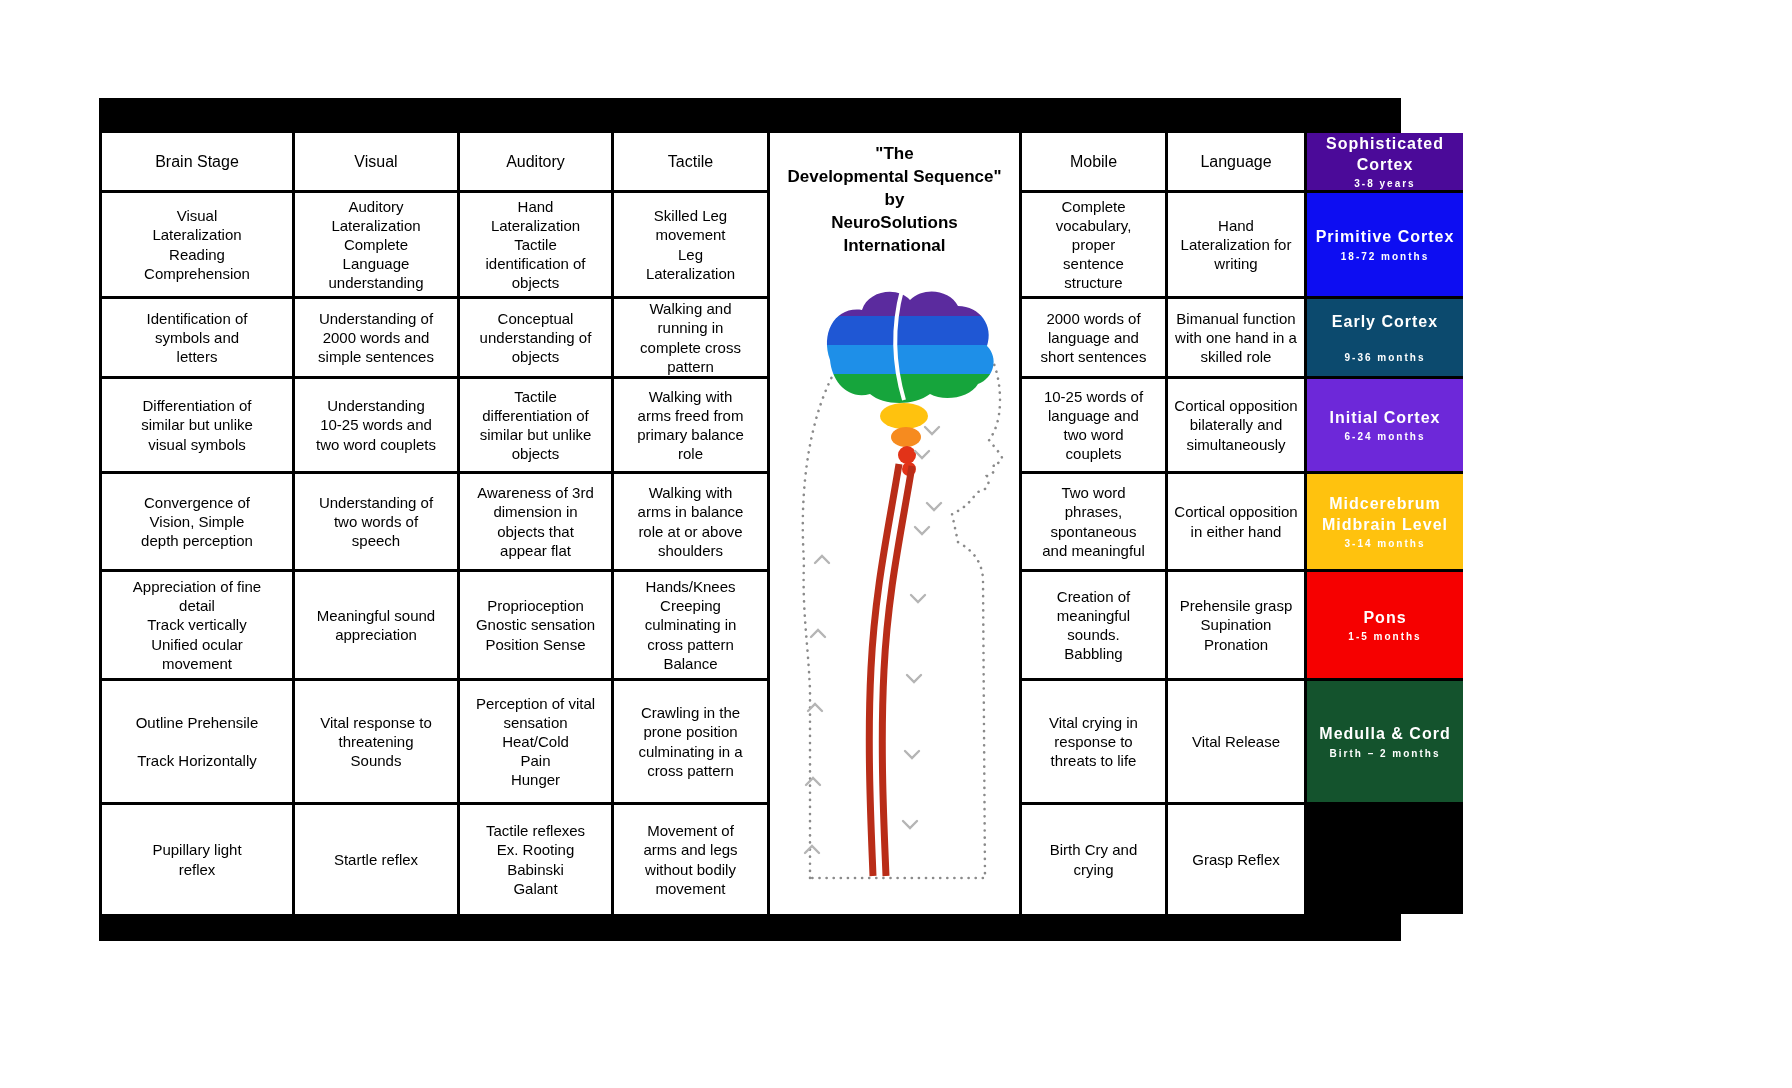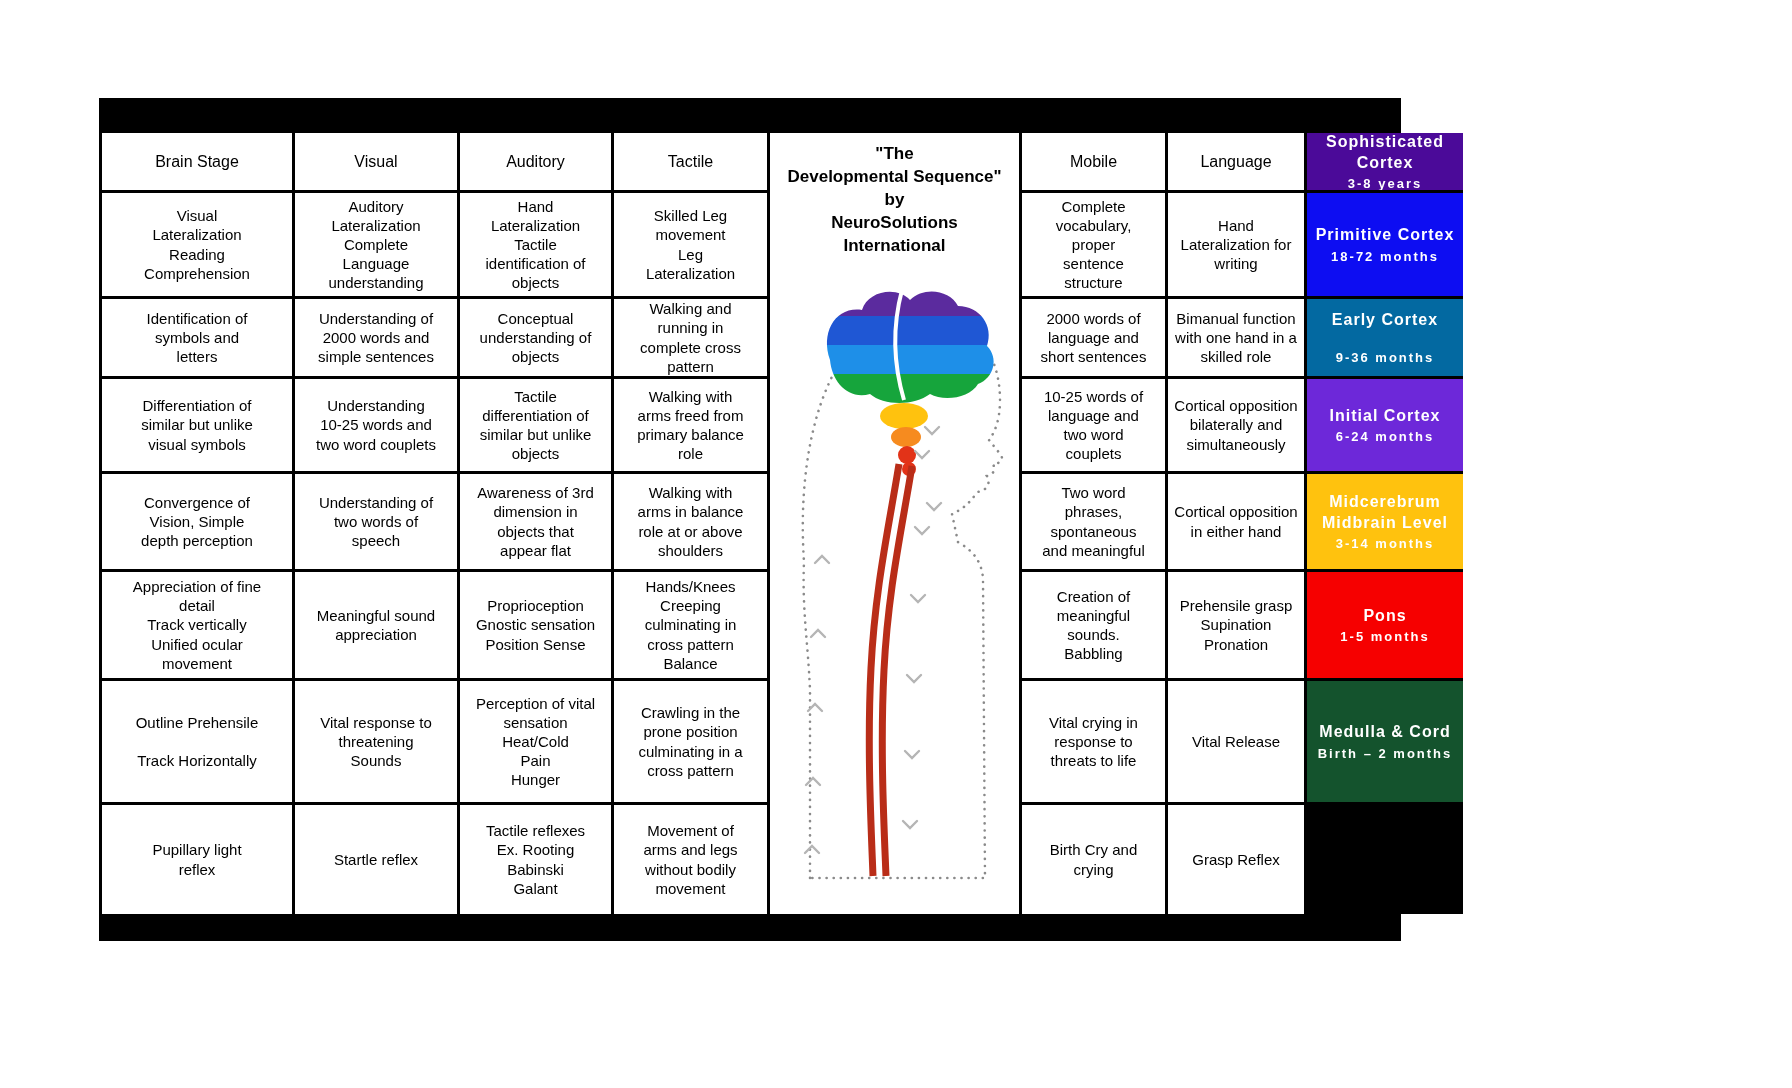--- a/index.html
+++ b/index.html
@@ -19,21 +19,21 @@
   }
   .cell {
     background:#fff; display:flex; flex-direction:column; align-items:center;
     justify-content:center; text-align:center; white-space:pre-line;
     box-sizing:border-box; padding:2px 5px; overflow:hidden;
   }
   .head { font-size:16px; line-height:1.25; }
   .body-cell { font-size:15px; line-height:1.27; }
   .stage { color:#fff; font-weight:bold; }
   .stage-name { font-size:16px; letter-spacing:1px; line-height:1.3; }
-  .stage-age  { font-size:13px; letter-spacing:2px; margin-top:3px; }
+  .stage-age  { font-size:10px; letter-spacing:2px; margin-top:3px; }
   .center {
     grid-column:5; grid-row:1 / -1; justify-content:flex-start; padding-top:10px;
   }
   .center-title { font-weight:bold; font-size:17px; line-height:1.35; }
   .figure-wrap { flex:1; display:flex; align-items:flex-start; justify-content:center; }
 </style>
 </head>
 <body>
 
 <div class="board">
@@ -155,21 +155,21 @@
 running in
 complete cross
 pattern</div>
     <div class="cell body-cell">2000 words of
 language and
 short sentences</div>
     <div class="cell body-cell">Bimanual function
 with one hand in a
 skilled role</div>
 
-    <div class="cell stage" style="background: #0369a1; gap: 16px;">
+    <div class="cell stage" style="background: #0c4a6e; gap: 16px;">
       <div class="stage-name">Early Cortex</div>
       <div class="stage-age">9-36 months</div>
     </div>
     <div class="cell body-cell">Differentiation of
 similar but unlike
 visual symbols</div>
     <div class="cell body-cell">Understanding
 10-25 words and
 two word couplets</div>
     <div class="cell body-cell">Tactile

